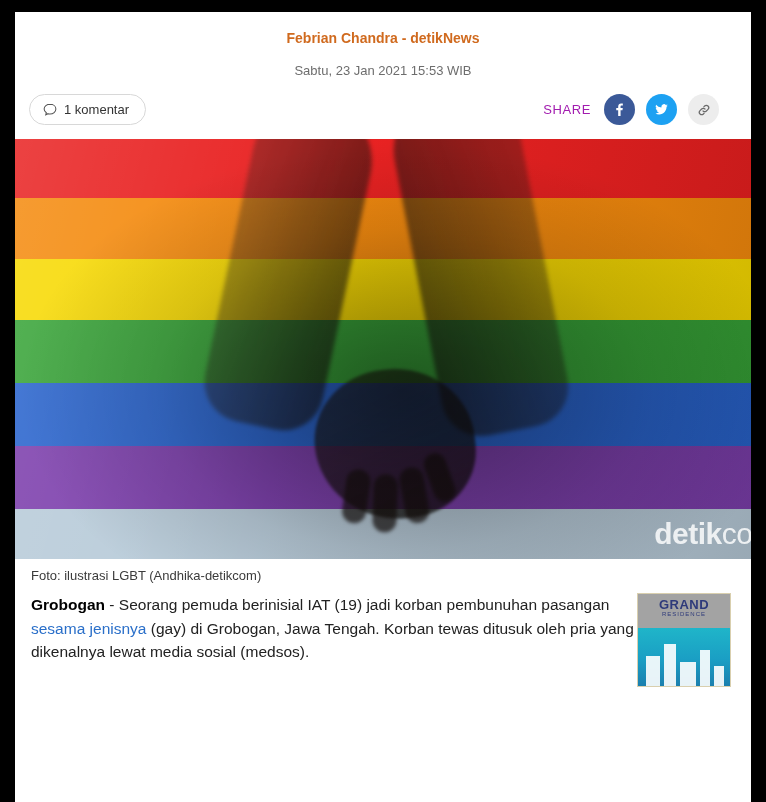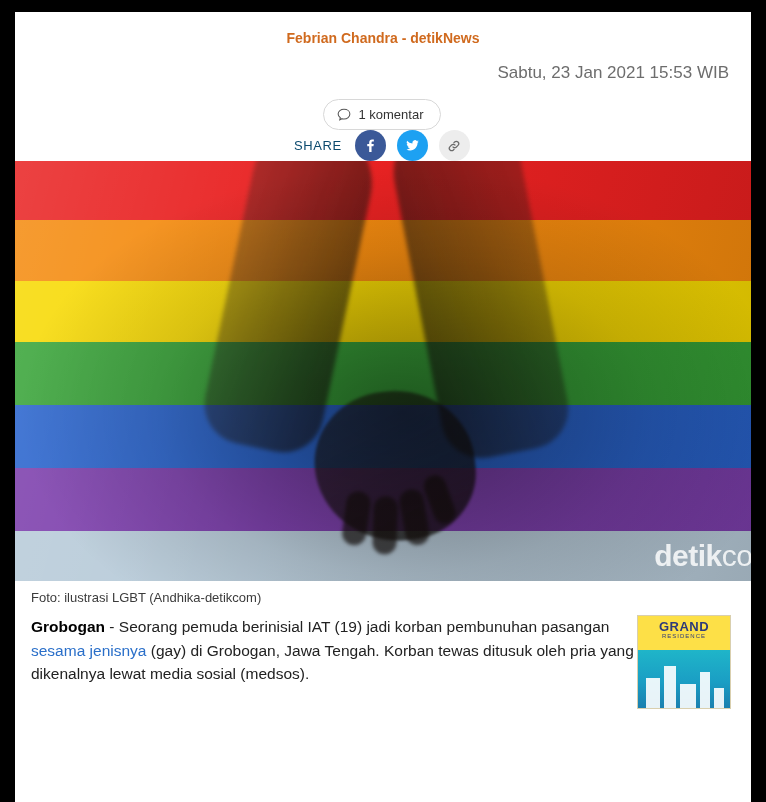--- a/index.html
+++ b/index.html
@@ -34,32 +34,31 @@
     letter-spacing: -0.2px;
   }
   .byline {
     text-align: center;
     color: #d06a1e;
     font-size: 14px;
     font-weight: bold;
     margin: 0 0 17px 0;
   }
   .timestamp {
-    text-align: right;
+    text-align: center;
     color: #6d6d6d;
-    font-size: 17px;
+    font-size: 13px;
     margin: 0 0 16px 0;
   }
   .meta-bar {
     display: flex;
     align-items: center;
     justify-content: space-between;
-    padding: 0 16px 0 14px;
-    margin-bottom: 0;
-    flex-direction: column;
+    padding: 0 32px 0 14px;
+    margin-bottom: 14px;
   }
   .comment-pill {
     display: inline-flex;
     align-items: center;
     gap: 7px;
     border: 1px solid #d8d8d8;
     border-radius: 17px;
     padding: 7px 16px 7px 13px;
     font-size: 13px;
     color: #333;
@@ -67,21 +66,21 @@
     cursor: pointer;
   }
   .comment-pill svg { display: block; }
   .share-group {
     display: flex;
     align-items: center;
     gap: 11px;
   }
   .share-label {
     font-size: 13px;
-    color: #0c4a6e;
+    color: #a21caf;
     letter-spacing: 0.6px;
     margin-right: 2px;
   }
   .share-btn {
     width: 31px;
     height: 31px;
     border-radius: 50%;
     display: flex;
     align-items: center;
     justify-content: center;
@@ -190,21 +189,21 @@
     color: #2a6fc9;
     text-decoration: none;
   }
   .ad-box {
     width: 98px;
     flex: 0 0 98px;
   }
   .ad-inner {
     width: 92px;
     height: 92px;
-    background: #fde047;
+    background: #a3a3a3;
     border: 1px solid #d9cfae;
     position: relative;
     overflow: hidden;
   }
   .ad-title {
     font-size: 13px;
     color: #2e3a7a;
     font-weight: bold;
     text-align: center;
     padding-top: 3px;

